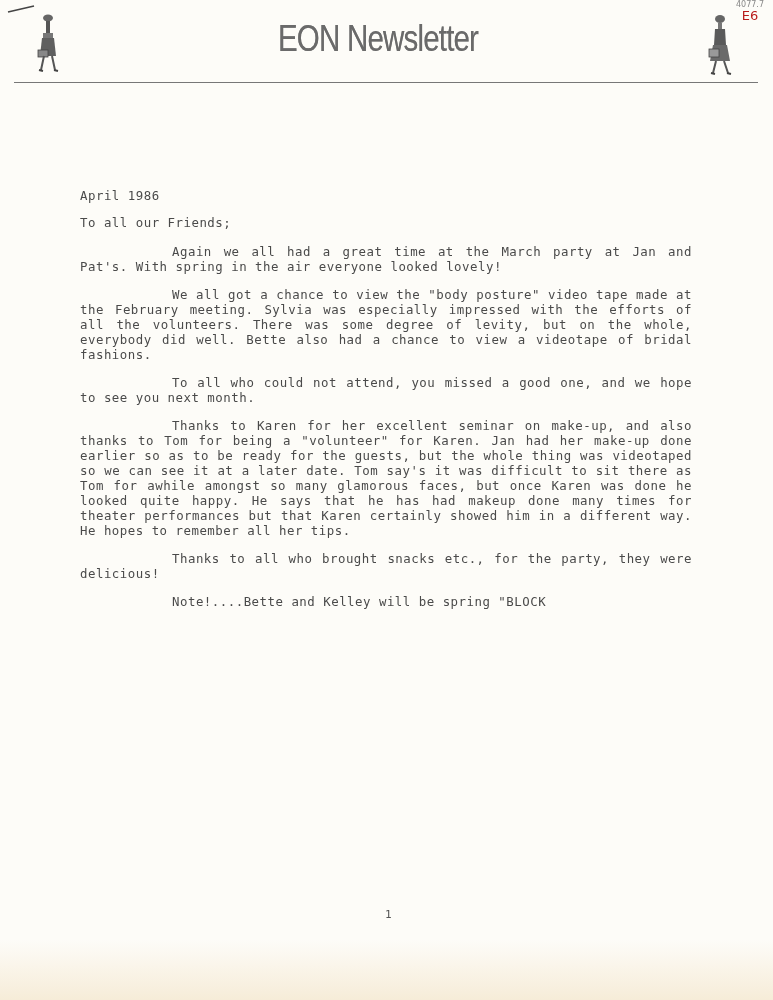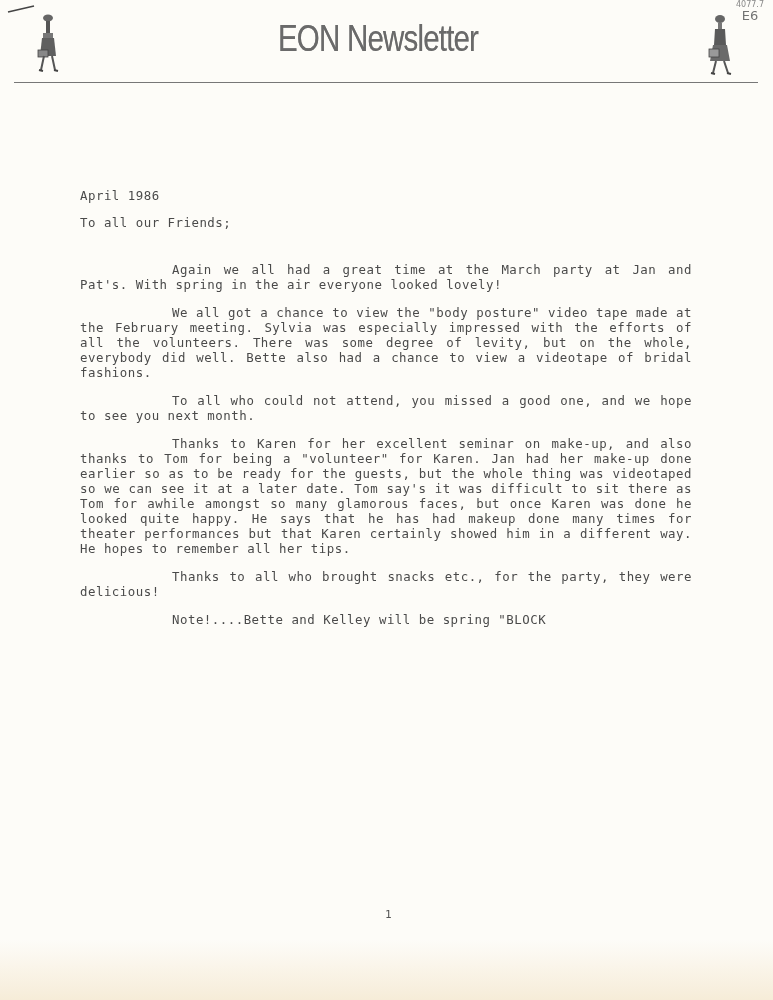--- a/index.html
+++ b/index.html
@@ -30,32 +30,32 @@
     .figure svg { width: 100%; height: 100%; }
     .fig-left { left: 33px; top: 12px; }
     .fig-right { left: 705px; top: 13px; }
     .pen-mark {
       position: absolute; left: 6px; top: 4px; width: 30px; height: 10px;
     }
     .archive-note {
       position: absolute; left: 730px; top: 0px; font-family: "DejaVu Sans", sans-serif;
       font-size: 8px; color: #888; line-height: 9px; text-align: center; width: 40px;
     }
-    .archive-note .code2 { font-size: 13px; color: #737373; line-height: 14px; }
+    .archive-note .code2 { font-size: 13px; color: #b91c1c; line-height: 14px; }
     .content {
       position: absolute; left: 80px; top: 188px; width: 612px;
       font-size: 12.4px; line-height: 15px; letter-spacing: 0.5px;
     }
     .dateline { margin: 0; }
     .salutation { margin: 12px 0 0 0; }
     p.para {
       margin: 13px 0 0 0; text-indent: 92px; text-align: justify;
       text-align-last: left;
     }
-    p.para.first { margin-top: 32px; }
+    p.para.first { margin-top: 14px; }
     .page-number {
       position: absolute; left: 385px; top: 908px; font-size: 11px; color: #555;
     }
   </style>
 </head>
 <body>
 
 <div class="page-stain"></div>
 
 <div class="header">

